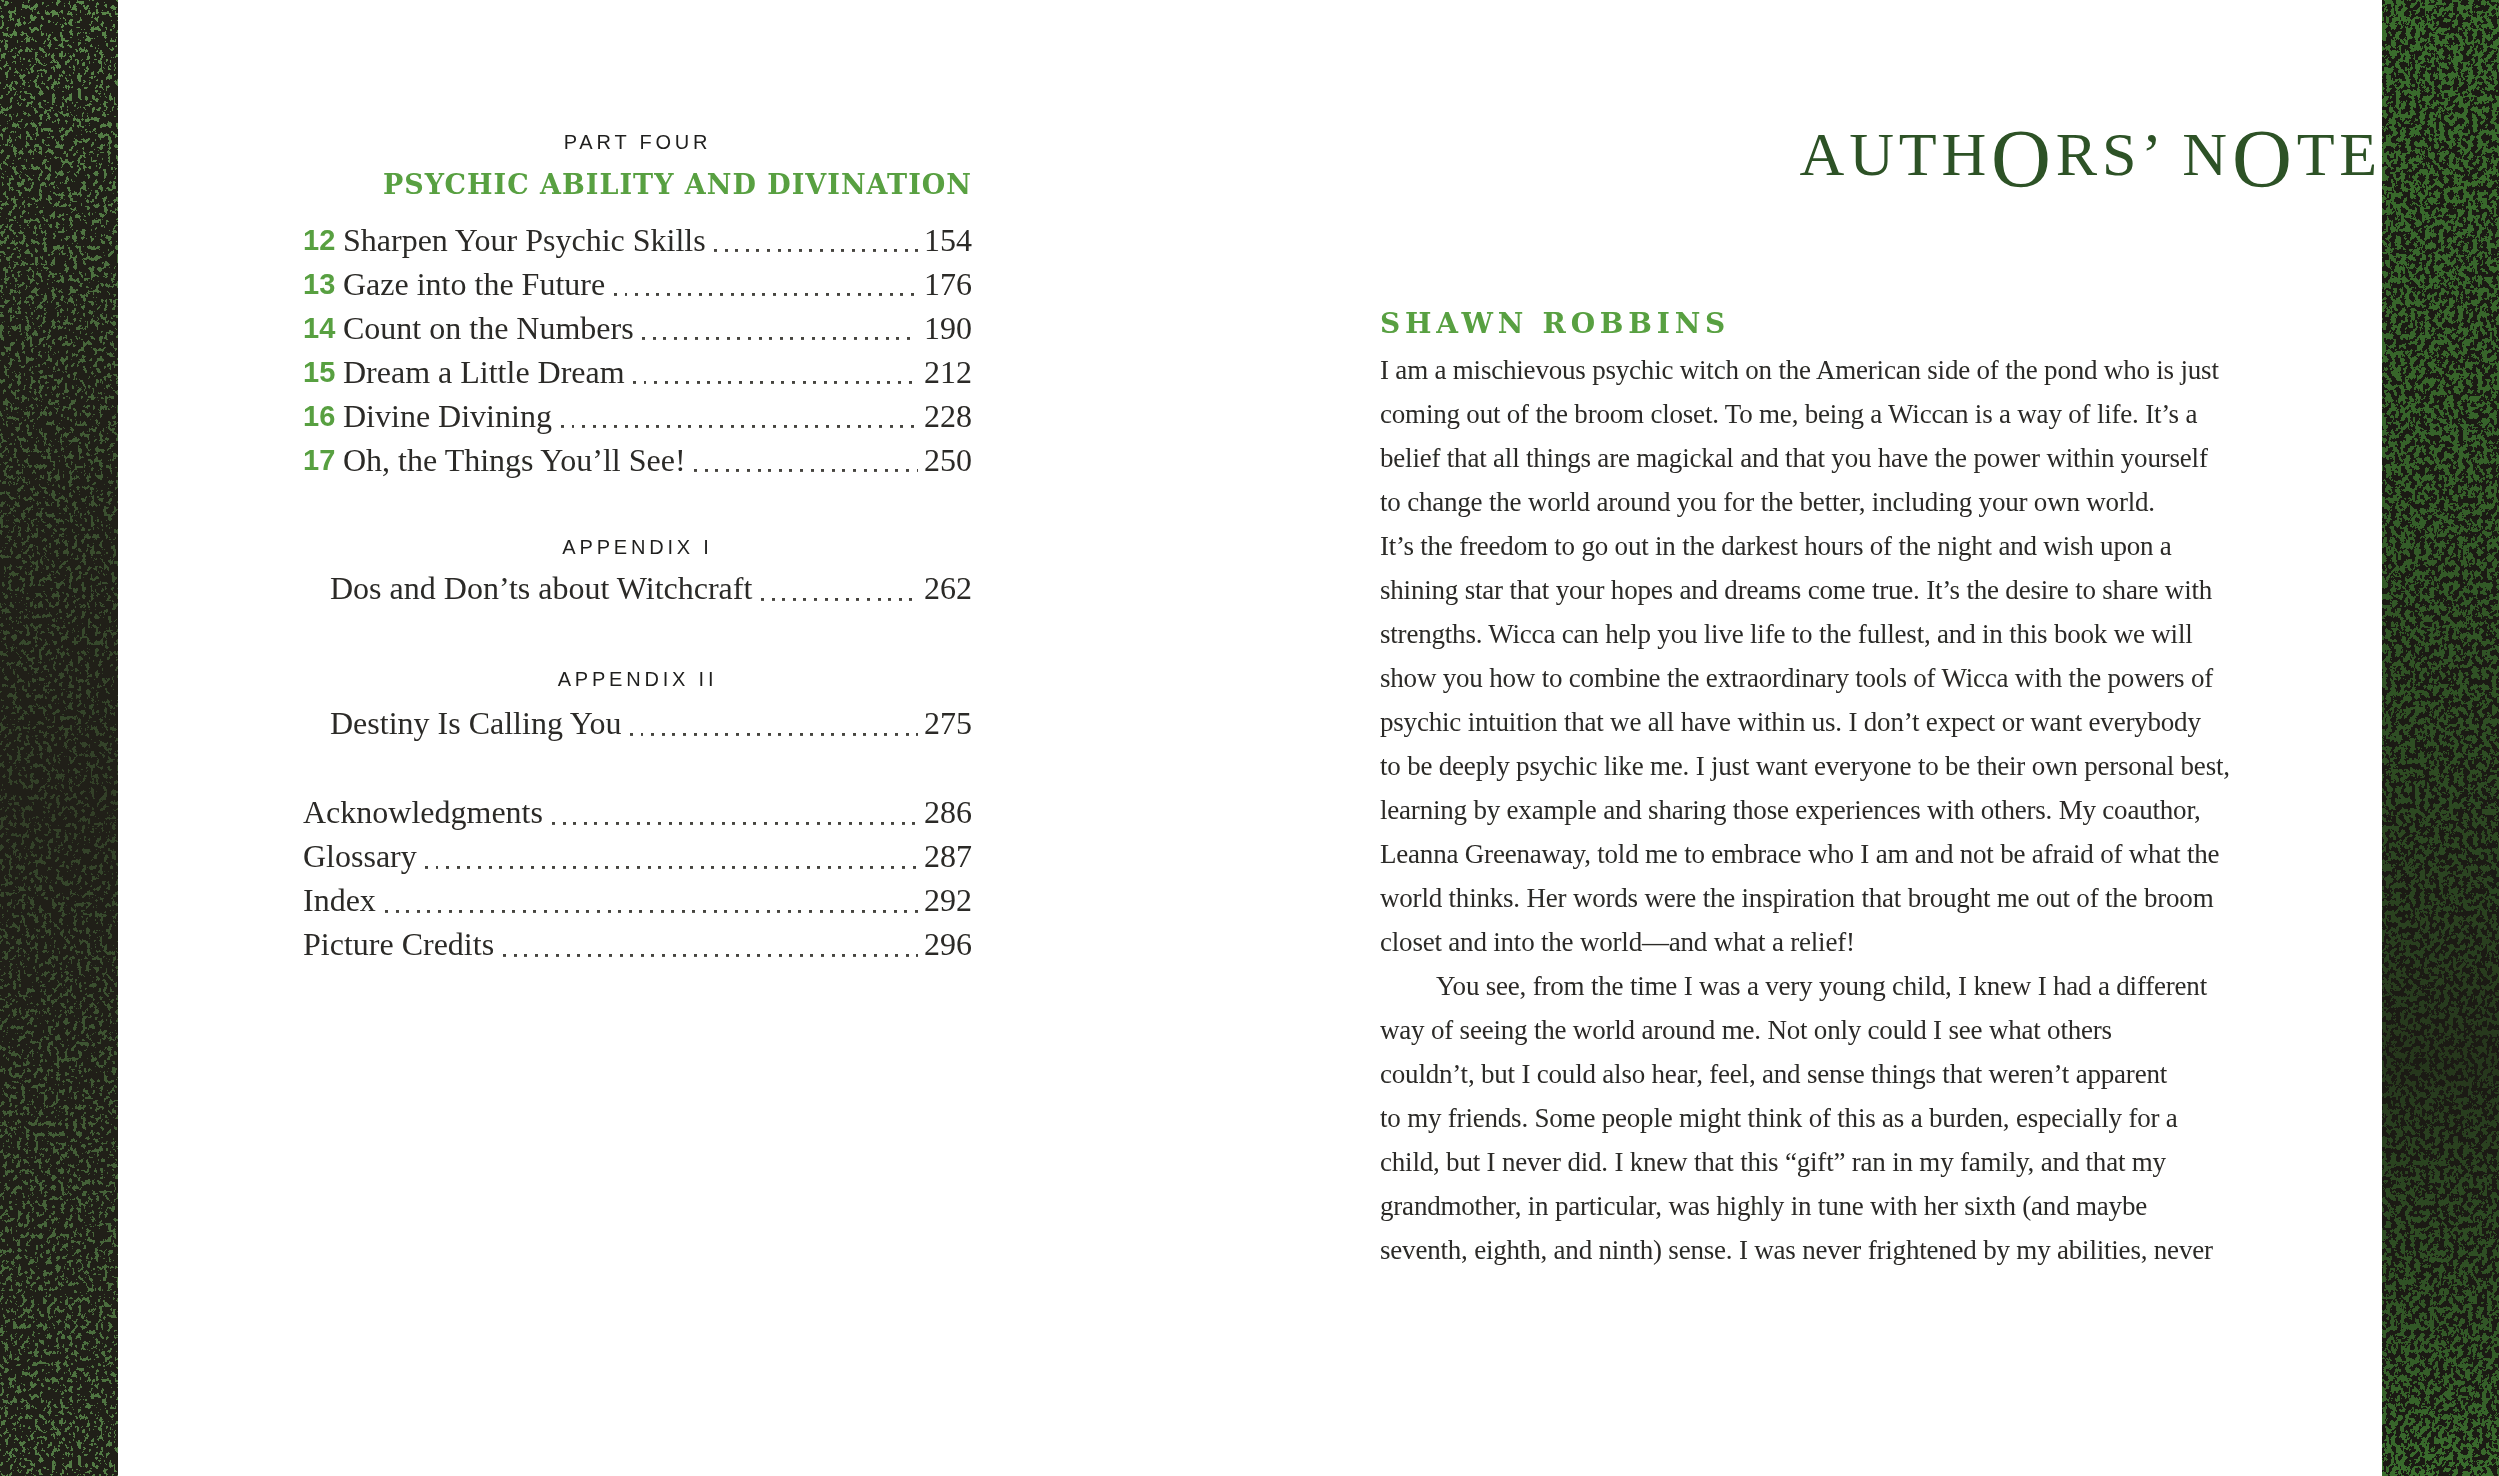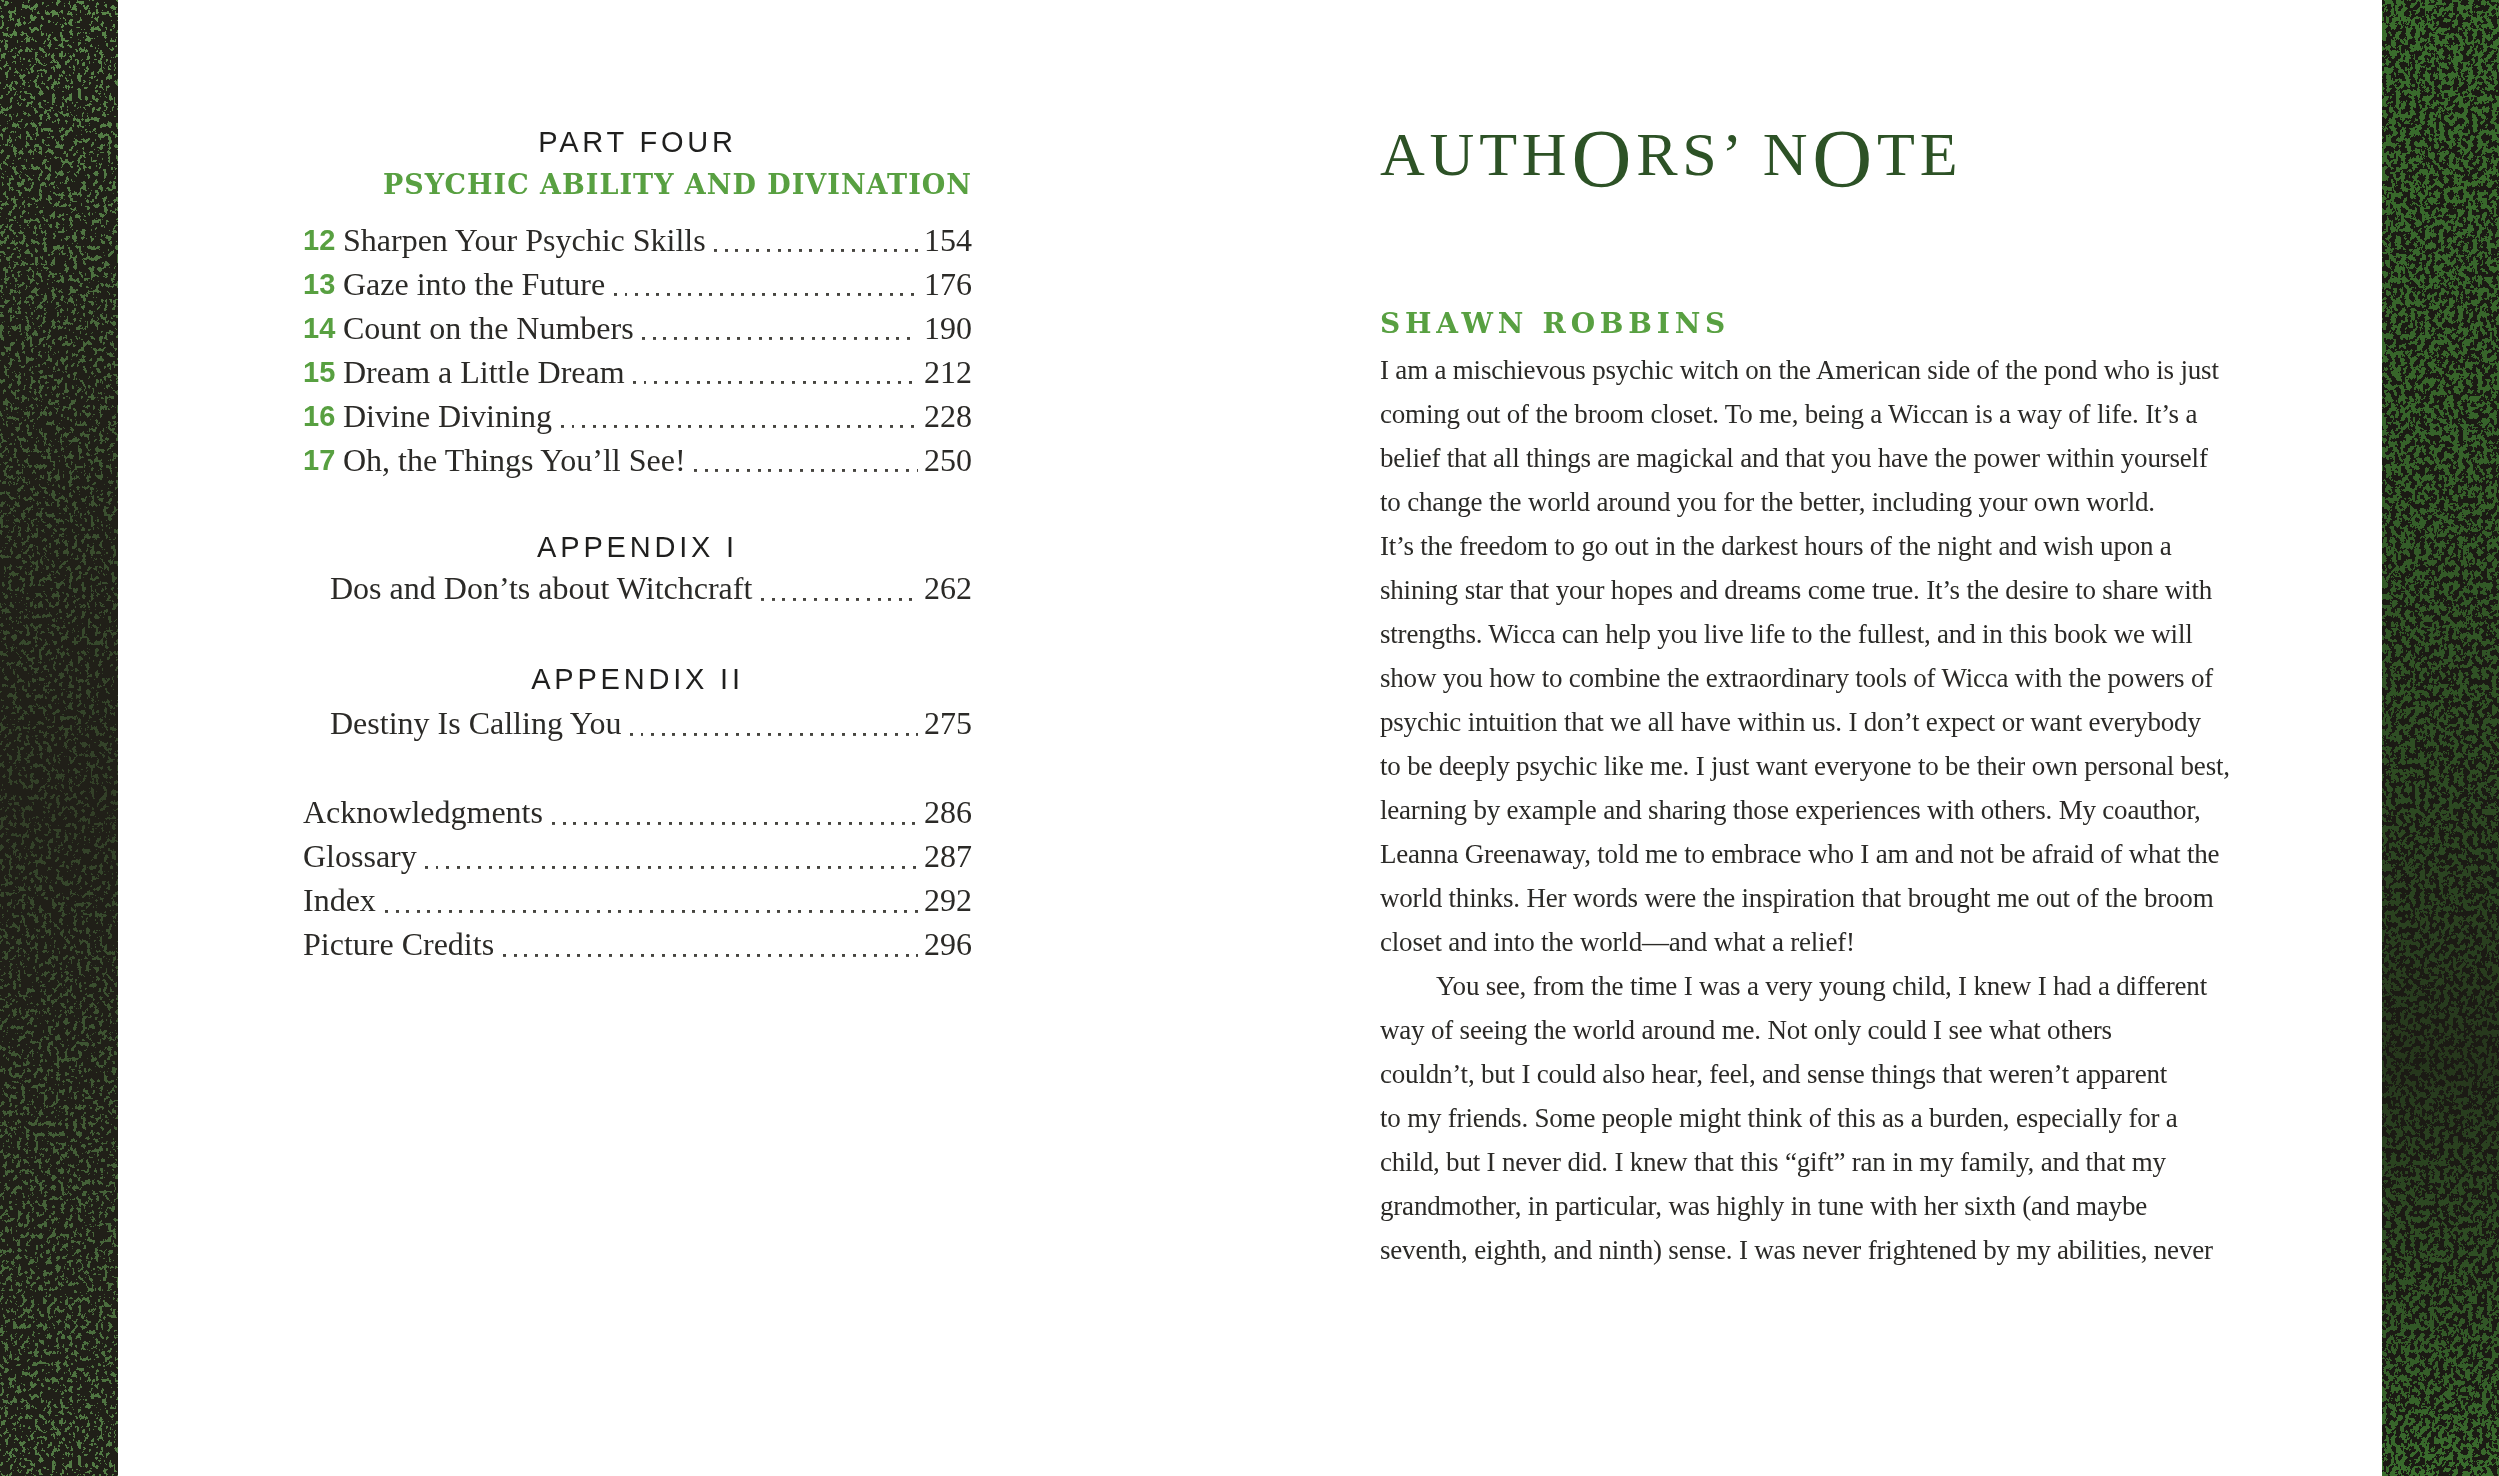--- a/index.html
+++ b/index.html
@@ -16,21 +16,21 @@
   .edge { position: absolute; top: 0; height: 1477px; width: 118px; display: block; }
   .edge.left  { left: 0; }
   .edge.right { right: 0; }
 
   
   .left-col { position: absolute; left: 303px; top: 129px; width: 669px; }
 
   .part-label, .appendix-label {
     text-align: center;
     font-family: "Liberation Sans", sans-serif;
-    font-size: 29px; letter-spacing: 3.8px;
+    font-size: 20px; letter-spacing: 3.8px;
     color: #1f1f1e; line-height: 27px; white-space: nowrap;
   }
   .appendix-label { line-height: 25px; }
 
   .part-title {
     margin: 11.5px 0 0 0; text-align: right;
     font-family: "DejaVu Serif", serif; font-weight: bold;
     font-size: 27px; line-height: 33px; letter-spacing: 1px;
     color: #58a041; white-space: nowrap;
   }
@@ -61,21 +61,21 @@
   .gap-b { margin-top: 6.7px; }
   .gap-c { margin-top: 57px; }
   .gap-d { margin-top: 8.7px; }
   .gap-e { margin-top: 45px; }
 
   
   .right-col { position: absolute; left: 1380px; top: 0; width: 1002px; height: 1477px; }
 
   .note-title {
     position: absolute; top: 108px; left: 0; width: 100%; margin: 0;
-    text-align: left; font-family: "Liberation Serif", serif; font-weight: normal;
+    text-align: right; font-family: "Liberation Serif", serif; font-weight: normal;
     font-size: 62px; letter-spacing: 4.8px; line-height: 92px;
     color: #2d5226; white-space: nowrap;
   }
   .big-o { font-size: 83px; line-height: 0; vertical-align: -10.6px; letter-spacing: inherit; }
 
   .author-heading {
     position: absolute; top: 306px; left: 0; margin: 0;
     font-family: "DejaVu Serif", serif; font-weight: bold;
     font-size: 28px; letter-spacing: 4.8px; line-height: 35px;
     color: #58a041; white-space: nowrap;

